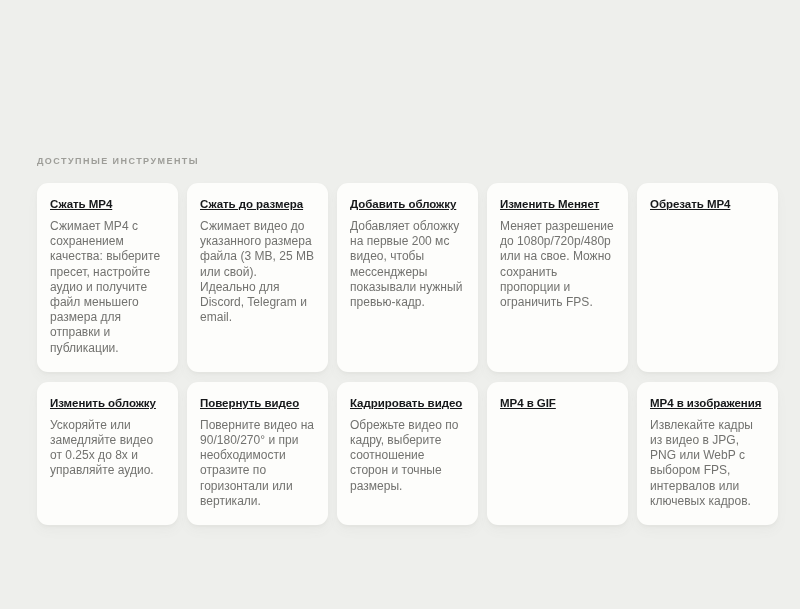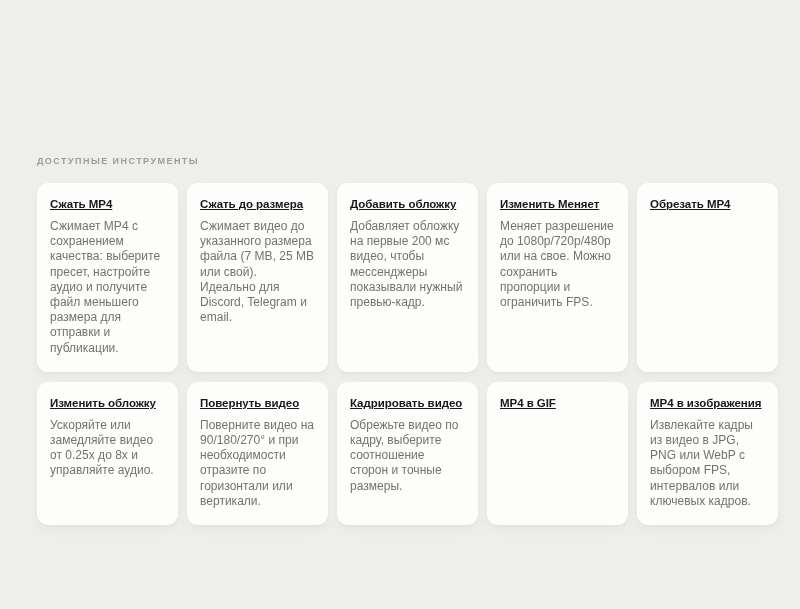--- a/index.html
+++ b/index.html
@@ -73,21 +73,21 @@
 
   <div class="tools-grid">
 
     <div class="tool-card">
       <div class="tool-title">Сжать MP4</div>
       <div class="tool-desc">Сжимает MP4 с сохранением качества: выберите пресет, настройте аудио и получите файл меньшего размера для отправки и публикации.</div>
     </div>
 
     <div class="tool-card">
       <div class="tool-title">Сжать до размера</div>
-      <div class="tool-desc">Сжимает видео до указанного размера файла (7 MB, 25 MB или свой). Идеально для Discord, Telegram и email.</div>
+      <div class="tool-desc">Сжимает видео до указанного размера файла (3 MB, 25 MB или свой). Идеально для Discord, Telegram и email.</div>
     </div>
 
     <div class="tool-card">
       <div class="tool-title">Добавить обложку</div>
       <div class="tool-desc">Добавляет обложку на первые 200 мс видео, чтобы мессенджеры показывали нужный превью-кадр.</div>
     </div>
 
     <div class="tool-card">
       <div class="tool-title">Изменить Меняет</div>
       <div class="tool-desc">Меняет разрешение до 1080p/720p/480p или на свое. Можно сохранить пропорции и ограничить FPS.</div>

